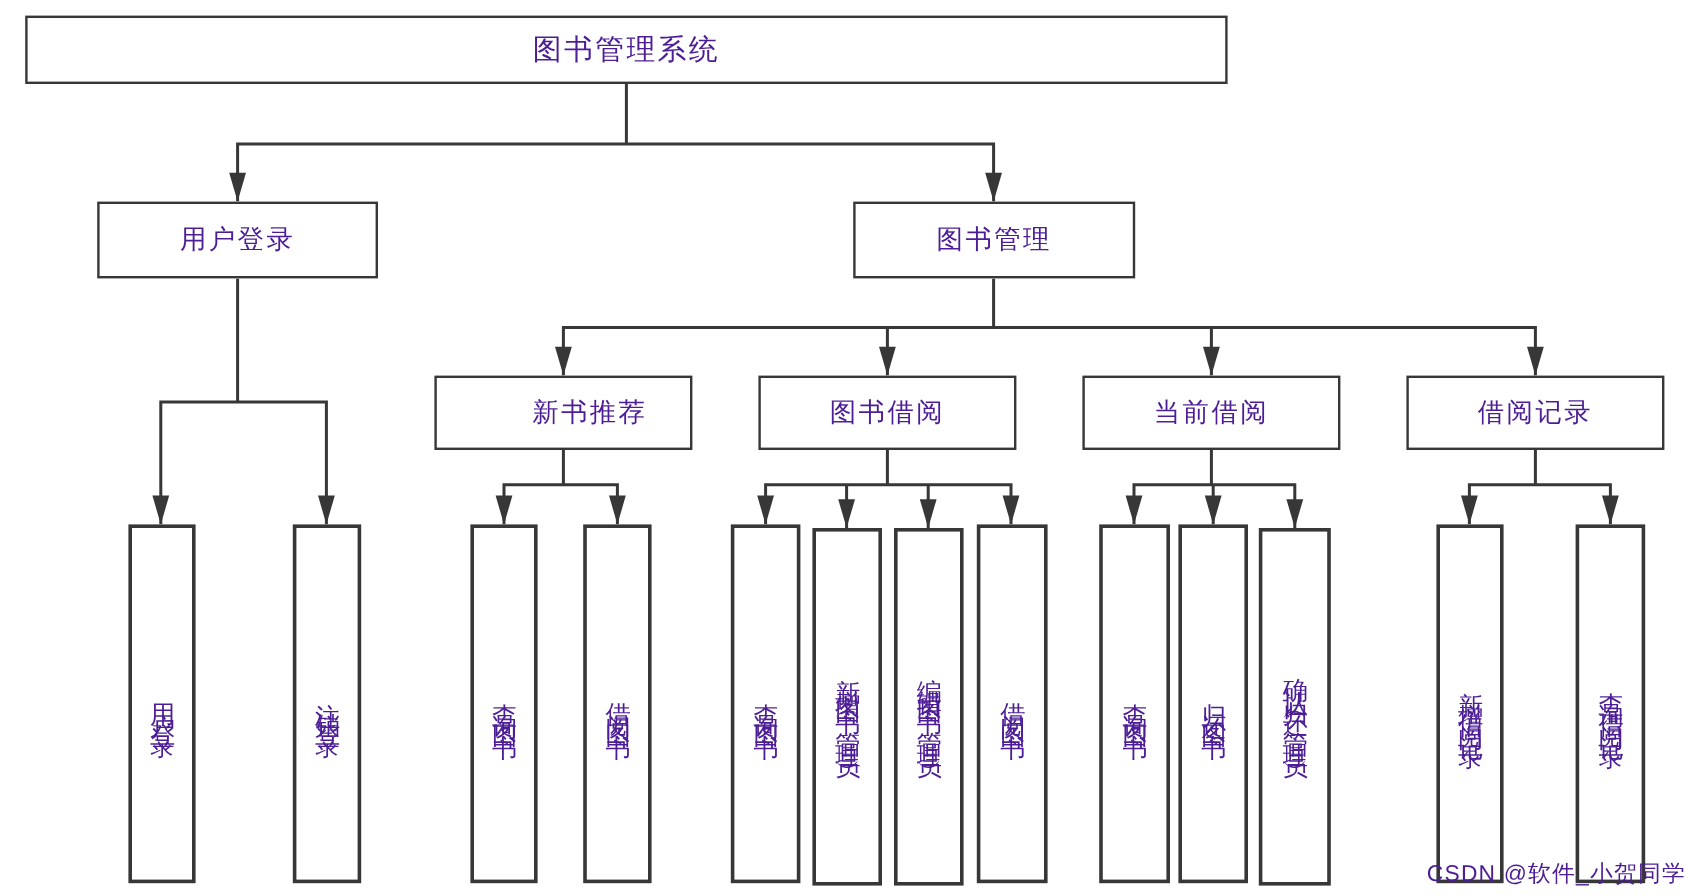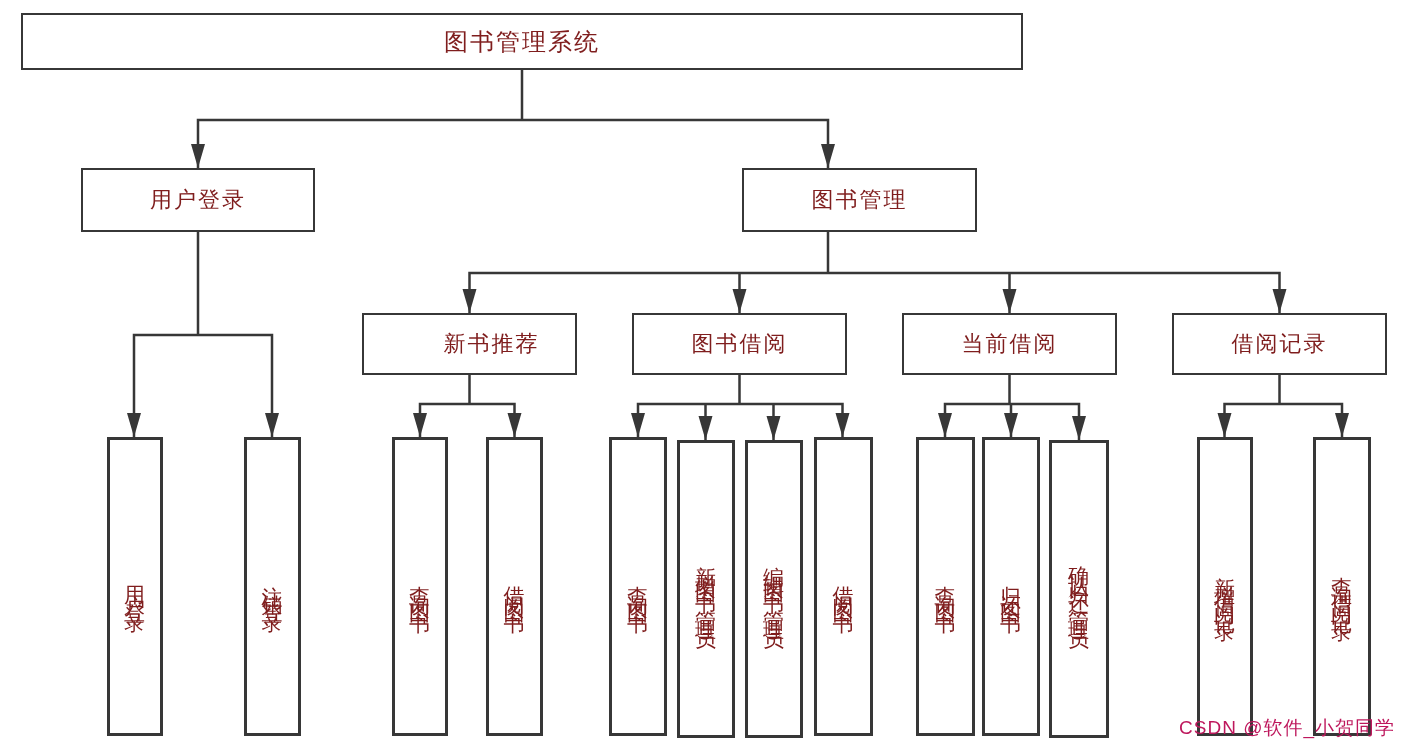--- a/index.html
+++ b/index.html
@@ -18,43 +18,43 @@
     z-index: 1;
   }
   .node {
     position: absolute;
     box-sizing: border-box;
     background: #ffffff;
     border: 2.5px solid #373737;
     display: flex;
     align-items: center;
     justify-content: center;
-    color: #7f1d1d;
+    color: #4c1d95;
     z-index: 2;
     line-height: 1;
   }
   .hnode { font-size: 22px; letter-spacing: 2px; }
   .root-node { font-size: 24px; letter-spacing: 2px; border-width: 2.5px; }
   .vnode { border-width: 3px; }
   .vtext {
     writing-mode: vertical-rl;
     text-orientation: mixed;
     font-size: 21px;
     letter-spacing: 9px;
     line-height: 1;
     white-space: nowrap;
   }
   .watermark {
     position: absolute;
-    right: 10px;
+    right: 0;
     bottom: 6px;
     z-index: 3;
     font-size: 19px;
     letter-spacing: 1px;
-    color: #be185d;
+    color: #4c1d95;
     white-space: nowrap;
   }
 </style>
 </head>
 <body>
 
 <div id="canvas">
 
   <svg id="wires" viewBox="0 0 1405 747" xmlns="http://www.w3.org/2000/svg">
     <g stroke="#373737" stroke-width="2.5" fill="none">
@@ -89,21 +89,21 @@
     </g>
   </svg>
 
   <div class="node root-node" style="left:21px; top:13px; width:1002px; height:57px;">
     <span>图书管理系统</span>
   </div>
 
   <div class="node hnode" style="left:81px; top:168px; width:234px; height:64px;">
     <span>用户登录</span>
   </div>
-  <div class="node hnode" style="left:711px; top:168px; width:235px; height:64px;margin-left:31px;">
+  <div class="node hnode" style="left:711px; top:168px; width:235px; height:64px;">
     <span>图书管理</span>
   </div>
 
   <div class="node hnode" style="left:362px; top:313px; width:215px; height:62px;padding-left:44px;">
     <span>新书推荐</span>
   </div>
   <div class="node hnode" style="left:902px; top:313px; width:215px; height:62px;">
     <span>当前借阅</span>
   </div>
   <div class="node hnode" style="left:632px; top:313px; width:215px; height:62px;">

